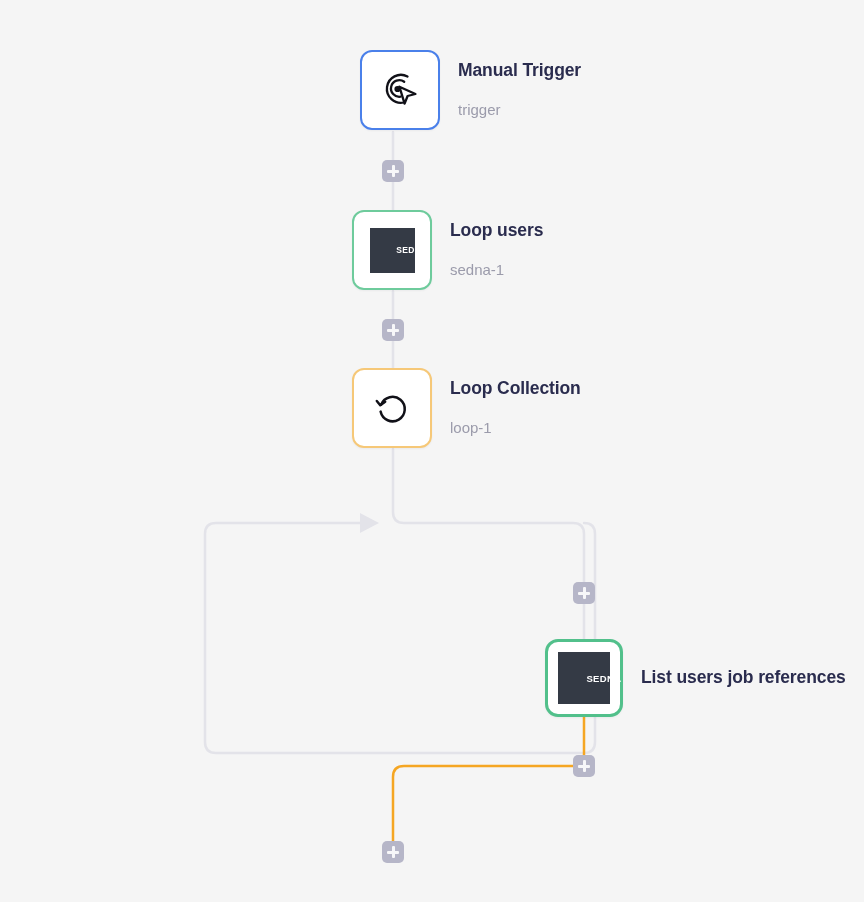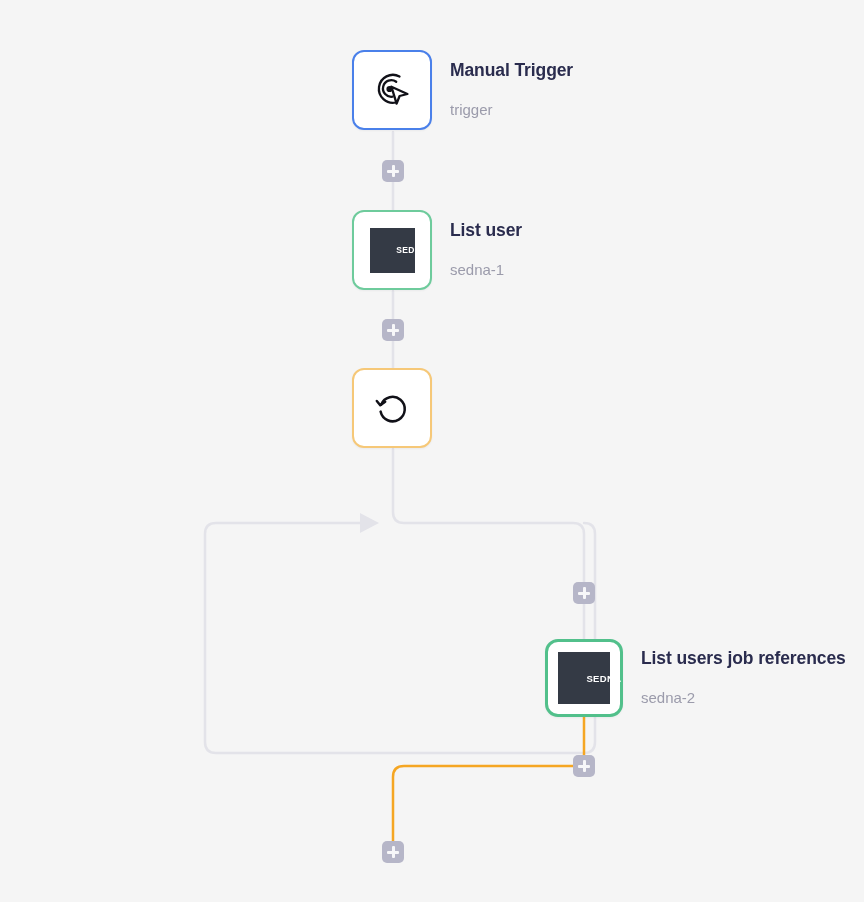--- a/index.html
+++ b/index.html
@@ -122,21 +122,21 @@
 
     <path d="M584,523 Q595,523 595,534 L595,742 Q595,753 584,753 L216,753 Q205,753 205,742 L205,534 Q205,523 216,523 L360,523" fill="none" stroke="#e3e3e9" stroke-width="2.5" stroke-linecap="round"></path>
 
     <path d="M360,513 L379,523 L360,533 Z" fill="#e3e3e9"></path>
 
     <path d="M584,717 L584,766" fill="none" stroke="#f5a623" stroke-width="2.5" stroke-linecap="round"></path>
 
     <path d="M584,766 L404,766 Q393,766 393,777 L393,852" fill="none" stroke="#f5a623" stroke-width="2.5" stroke-linecap="round"></path>
   </svg>
 
-  <div class="node" style="left:352px; top:50px;">
+  <div class="node" style="left:360px; top:50px;">
     <div class="node-box blue">
       <svg width="46" height="46" viewBox="0 0 46 46">
 
         <path d="M30.5 9.5 A14 14 0 1 0 27 35.5" fill="none" stroke="#111118" stroke-width="2.3" stroke-linecap="round"></path>
 
         <path d="M27.2 14.8 A8.3 8.3 0 1 0 23.5 29.7" fill="none" stroke="#111118" stroke-width="2.3" stroke-linecap="round"></path>
 
         <circle cx="20.5" cy="22" r="3.1" fill="#111118"></circle>
 
         <path d="M22.4 19.7 L38.4 27.0 L30.6 29.0 L27.6 36.6 Z" fill="#ffffff" stroke="#111118" stroke-width="2.3" stroke-linejoin="round" stroke-linecap="round"></path>
@@ -148,43 +148,46 @@
     </div>
   </div>
 
   <div class="node" style="left:352px; top:210px;">
     <div class="node-box green">
       <div class="sedna-logo">
         <span>SEDNA</span>
       </div>
     </div>
     <div class="node-labels">
-      <div class="node-title">List user</div>
+      <div class="node-title">Loop users</div>
       <div class="node-sub">sedna-1</div>
     </div>
   </div>
 
   <div class="node" style="left:352px; top:368px;">
     <div class="node-box orange">
       <svg width="44" height="44" viewBox="0 0 44 44">
         <path d="M11.2 18.6 A12.2 12.2 0 1 1 10.6 25.6" fill="none" stroke="#111118" stroke-width="2.5" stroke-linecap="round"></path>
         <path d="M6.4 16.4 L11.0 19.4 L14.6 14.6" fill="none" stroke="#111118" stroke-width="2.5" stroke-linecap="round" stroke-linejoin="round" transform="rotate(18 11 17)"></path>
       </svg>
     </div>
+    <div class="node-labels">
+      <div class="node-title">Loop Collection</div>
+      <div class="node-sub">loop-1</div>
+    </div>
   </div>
 
   <div class="node" style="left:545px; top:639px;">
     <div class="node-box green-selected">
       <div class="sedna-logo big">
         <span>SEDNA</span>
       </div>
     </div>
     <div class="node-labels">
       <div class="node-title">List users job references</div>
-      <div class="node-sub">sedna-2</div>
     </div>
   </div>
 
   <div class="plus-btn" style="left:382px; top:160px;"></div>
 
   <div class="plus-btn" style="left:382px; top:319px;"></div>
 
   <div class="plus-btn" style="left:573px; top:582px;"></div>
 
   <div class="plus-btn" style="left:573px; top:755px;"></div>

